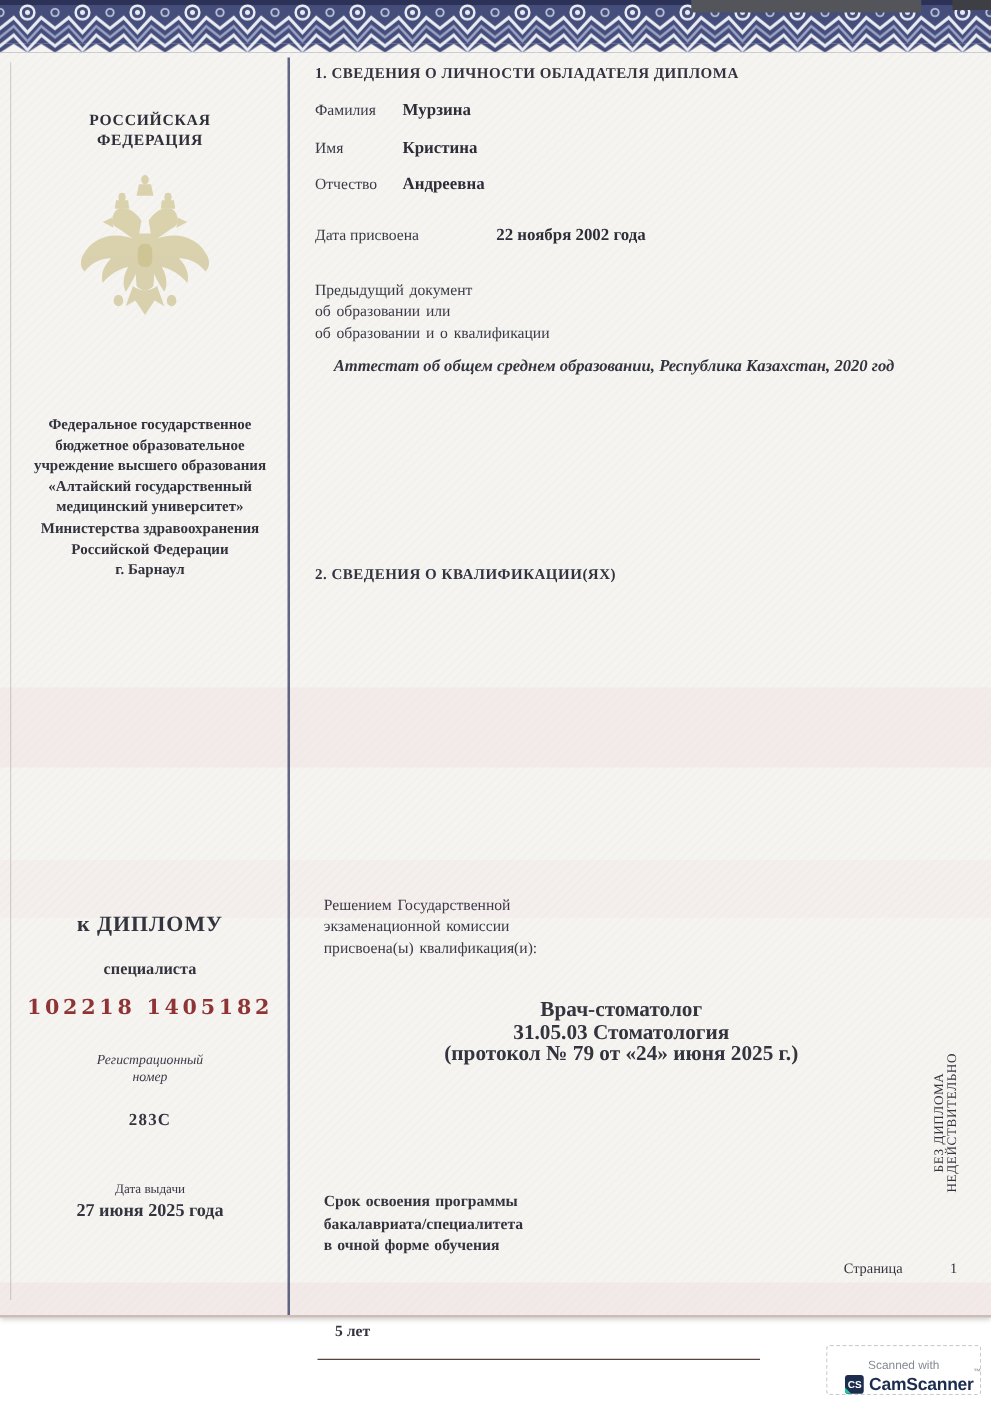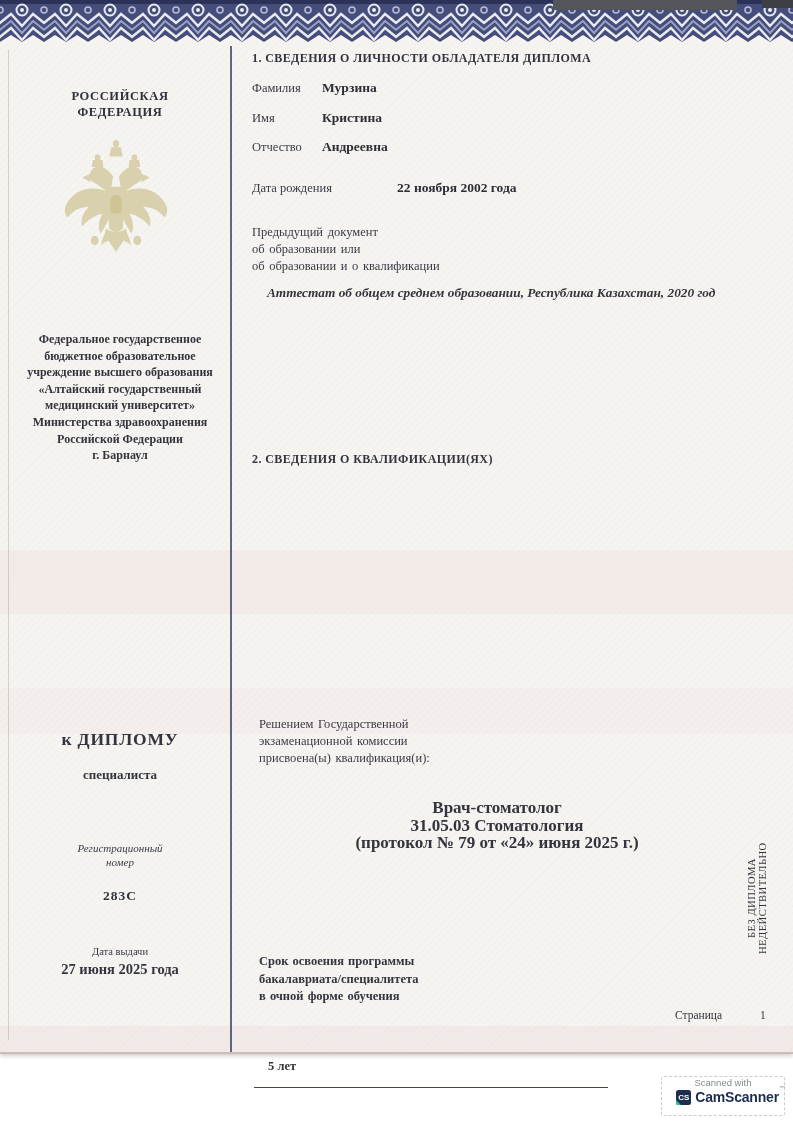--- a/index.html
+++ b/index.html
@@ -56,21 +56,21 @@
   .watermark { position:absolute; left:95px; top:556px; font-family:"Liberation Sans", sans-serif;
                font-size:38px; color:#c31212; letter-spacing:.3px; white-space:nowrap; }
 
   .side-note { position:absolute; left:746px; top:802px; height:192px;
                writing-mode:vertical-rl; transform:rotate(180deg);
                font-size:10.5px; letter-spacing:.5px; color:#33333e; text-align:center; }
 
   
   .badge { position:absolute; left:661px; top:1076px; width:124px; height:40px;
            background:#fff; border:1.5px dashed #c8cbd1; border-radius:3px;
-           display:flex; flex-direction:column; align-items:center; justify-content:flex-start; gap:1px;
+           display:flex; flex-direction:column; align-items:center; justify-content:flex-end; gap:1px;
            font-family:"Liberation Sans", sans-serif; cursor:pointer; }
   .badge-caption { font-size:9.5px; color:#838992; }
   .badge-row { display:flex; align-items:center; gap:4px;padding-left:15px; }
   .cs-logo { position:relative; width:15px; height:15px; background:#1d2d4e; border-radius:2.5px;
              display:flex; align-items:center; justify-content:center;
              color:#fff; font-size:8px; font-weight:700; overflow:hidden; }
   .cs-logo::after { content:""; position:absolute; left:0; bottom:0; width:0; height:0;
              border-left:5px solid #1ec9a6; border-top:5px solid transparent; }
   .badge-name { font-size:14px; font-weight:700; color:#1c2c4e; letter-spacing:-.2px; }
   .badge-tm { font-size:6px; color:#9aa0a8; vertical-align:top; position:relative; top:-4px; }
@@ -148,40 +148,41 @@
       <div>учреждение высшего образования</div>
       <div>«Алтайский государственный</div>
       <div>медицинский университет»</div>
       <div>Министерства здравоохранения</div>
       <div>Российской Федерации</div>
       <div>г. Барнаул</div>
     </div>
 
     <div class="lcol supp-3 abs">специалиста</div>
     <div class="lcol supp-2 abs">к ДИПЛОМУ</div>
+    <div class="lcol serial abs">102218 1405182</div>
     <div class="lcol reg-label abs">
       <div>Регистрационный</div>
       <div>номер</div>
     </div>
     <div class="lcol reg-num abs">283С</div>
     <div class="lcol issue-label abs">Дата выдачи</div>
     <div class="lcol issue-value abs">27 июня 2025 года</div>
 
     <div class="abs sec-title" style="left:252px; top:51px;">1. СВЕДЕНИЯ О ЛИЧНОСТИ ОБЛАДАТЕЛЯ ДИПЛОМА</div>
 
     <div class="abs lab" style="left:252px; top:81px;">Фамилия</div>
     <div class="abs val" style="left:322px; top:80px;">Мурзина</div>
 
     <div class="abs lab" style="left:252px; top:111px;">Имя</div>
     <div class="abs val" style="left:322px; top:110px;">Кристина</div>
 
     <div class="abs lab" style="left:252px; top:140px;">Отчество</div>
     <div class="abs val" style="left:322px; top:139px;">Андреевна</div>
 
-    <div class="abs lab" style="left:252px; top:181px;">Дата рождения</div>
+    <div class="abs lab" style="left:252px; top:181px;">Дата присвоена</div>
     <div class="abs val" style="left:397px; top:180px;">22 ноября 2002 года</div>
 
     <div class="abs lines-12" style="left:252px; top:224px;">
       <div>Предыдущий документ</div>
       <div>об образовании или</div>
       <div>об образовании и о квалификации</div>
     </div>
 
     <div class="abs attestat" style="left:267px; top:285px;font-style:italic;">Аттестат об общем среднем образовании, Республика Казахстан, 2020 год</div>
 

